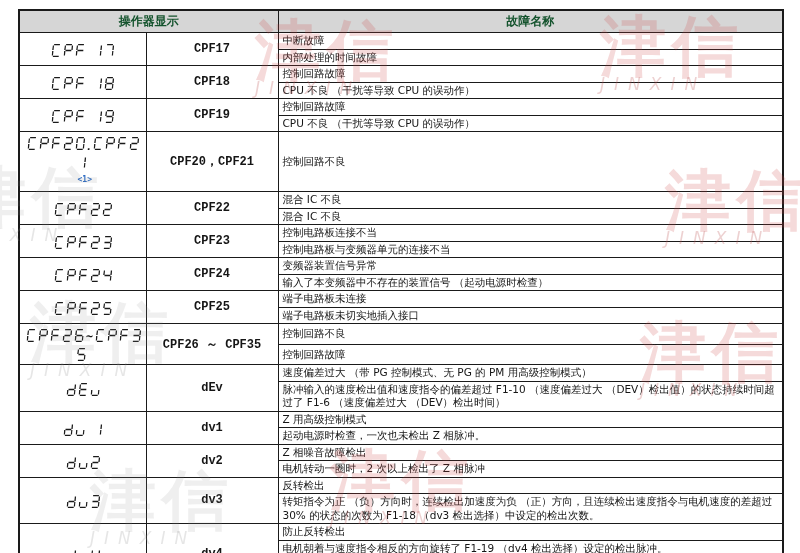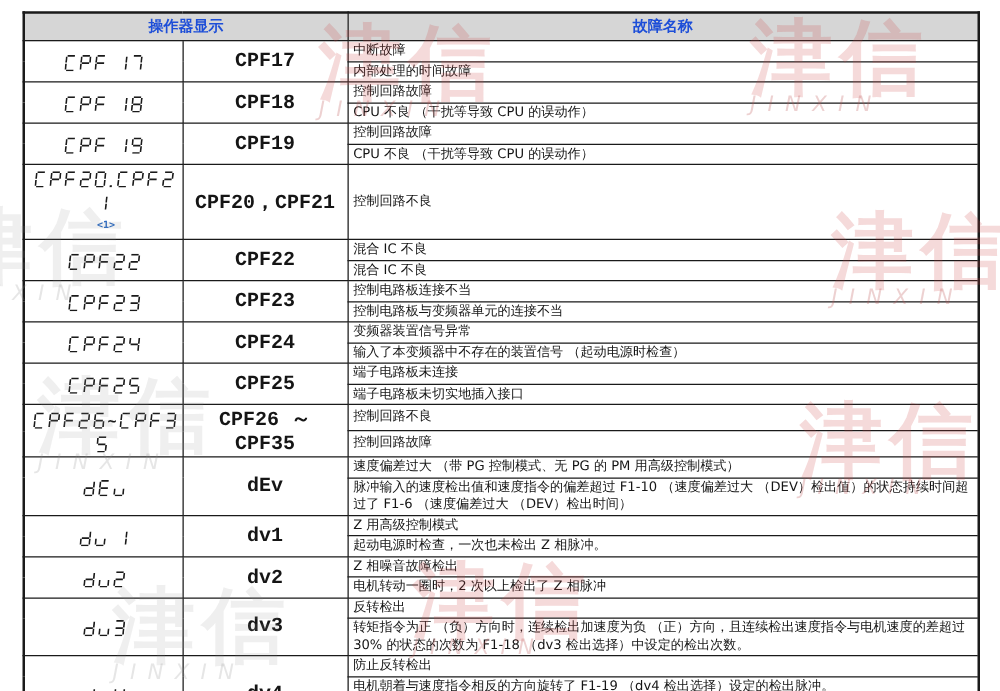--- a/index.html
+++ b/index.html
@@ -23,32 +23,32 @@
   .wm.gray .latin{color:rgba(140,140,140,0.22);}
 
   
   table.fault{
     position:absolute;left:18px;top:9px;width:764px;z-index:2;
     border-collapse:collapse;table-layout:fixed;
     border:2px solid #1a1a1a;
   }
   table.fault th{
     background:#d6d6d6;border:1px solid #1a1a1a;
-    font-size:12px;font-weight:bold;color:#1d4ed8;
+    font-size:12px;font-weight:bold;color:#14532d;
     padding:2px 0;text-align:center;height:15px;
   }
   table.fault td{
     border:1px solid #1a1a1a;color:#151515;
     padding:1px 4px;vertical-align:middle;
   }
   td.seg{text-align:center;height:14px;}
   td.code{
     text-align:center;
     font-family:"Liberation Mono","DejaVu Sans Mono",monospace;
-    font-size:16px;font-weight:bold;letter-spacing:0px;
+    font-size:12px;font-weight:bold;letter-spacing:0px;
   }
   td.fault-cell{
     font-size:10.5px;line-height:13.5px;white-space:pre-line;
     padding-left:6px;
     margin-left:40px;
   }
   
   .segwrap{display:inline-block;transform:skewX(-6deg);vertical-align:middle;}
   .segwrap svg{display:inline-block;vertical-align:middle;margin:0 1.5px;}
   .segwrap .sp{display:inline-block;width:5px;}

